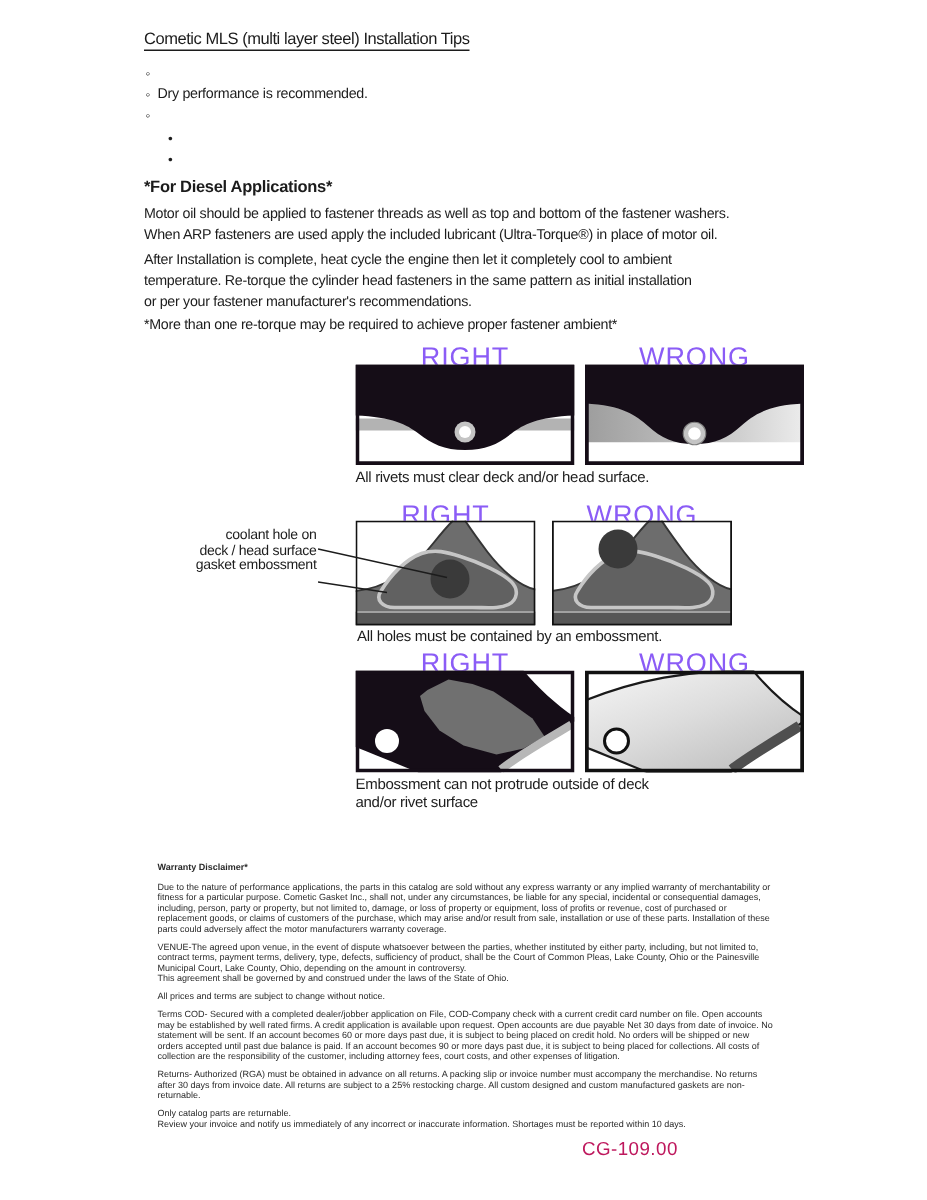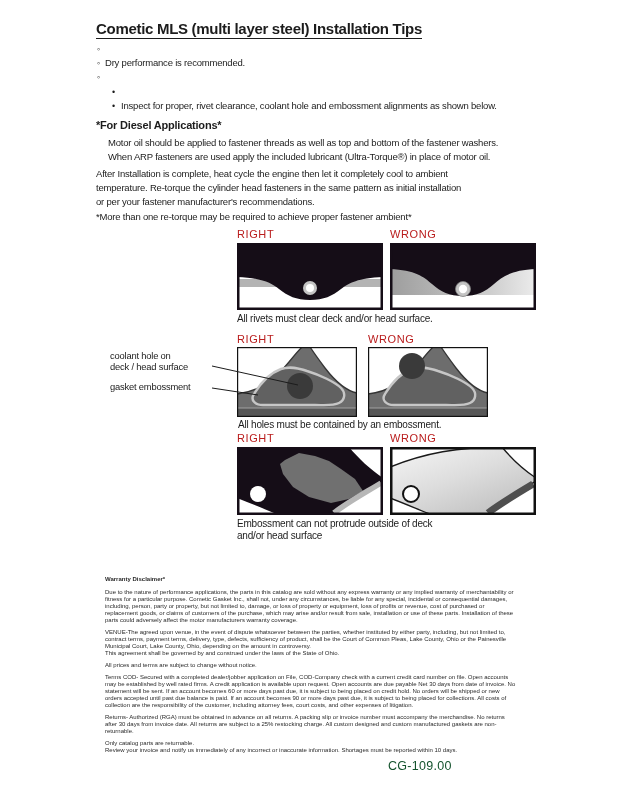--- a/index.html
+++ b/index.html
@@ -2,41 +2,41 @@
 <html><head>
 <meta charset="utf-8">
 <style>
   html,body{margin:0;padding:0;}
   body{
     width:618px;height:800px;background:#ffffff;position:relative;
     font-family:"Liberation Sans", sans-serif;color:#1c1c1c;overflow:hidden;
   }
   .abs{position:absolute;}
   .page-title{
-    left:96px;top:20px;font-size:15px;font-weight:bold;letter-spacing:-0.3px;
+    left:96px;top:20px;font-size:11px;font-weight:normal;letter-spacing:-0.3px;
     border-bottom:1.4px solid #1c1c1c;padding-bottom:1px;
   }
   .body-text{font-size:9.5px;letter-spacing:-0.2px;line-height:14px;}
   .bullets{left:97px;top:42px;width:460px;}
   .bullet-row{display:flex;line-height:14.2px;white-space:nowrap;font-size:9.5px;letter-spacing:-0.2px;}
   .bullet-row .marker{width:8px;flex:0 0 8px;font-size:9px;}
   .sub{margin-left:15px;}
   .sub .marker{width:9px;flex:0 0 9px;}
   .diesel-heading{left:96px;top:119px;font-size:11px;font-weight:bold;letter-spacing:-0.2px;text-align:right;}
-  .p1{left:108px;top:136px;width:460px;white-space:pre-line;}
+  .p1{left:96px;top:136px;width:460px;white-space:pre-line;}
   .p2{left:96px;top:167px;width:460px;white-space:pre-line;}
   .note{left:96px;top:210px;width:460px;}
-  .dg-header{font-size:11px;letter-spacing:0.6px;color:#b91c1c;text-align:left;}
+  .dg-header{font-size:18px;letter-spacing:0.6px;color:#8b5cf6;text-align:center;}
   .dg-caption{font-size:10px;letter-spacing:-0.2px;line-height:11.5px;white-space:pre-line;}
   .dg-box{line-height:0;}
-  .anno-label{font-size:9.4px;letter-spacing:-0.2px;line-height:11px;text-align:left;white-space:pre-line;}
+  .anno-label{font-size:9.4px;letter-spacing:-0.2px;line-height:11px;text-align:right;white-space:pre-line;}
   .disclaimer{left:105px;top:576px;width:412px;font-size:6px;line-height:7.1px;letter-spacing:0;color:#2a2a2a;}
   .disclaimer .dhead{font-weight:bold;margin-bottom:6px;}
   .disclaimer .dp{margin-bottom:4.6px;white-space:pre-line;}
-  .footer-code{left:388px;top:759px;font-size:12.5px;letter-spacing:0.3px;color:#14532d;}
+  .footer-code{left:388px;top:759px;font-size:12.5px;letter-spacing:0.3px;color:#be185d;}
   svg{display:block;}
 </style>
 </head>
 <body>
 
 <div class="abs page-title">Cometic MLS (multi layer steel) Installation Tips</div>
 
 <div class="abs bullets">
   <div class="bullet-row">
     <span class="marker">◦</span>
@@ -46,21 +46,20 @@
     <span>Dry performance is recommended.</span>
   </div>
   <div class="bullet-row">
     <span class="marker">◦</span>
   </div>
   <div class="bullet-row sub">
     <span class="marker">•</span>
   </div>
   <div class="bullet-row sub">
     <span class="marker">•</span>
-    <span>Inspect for proper, rivet clearance, coolant hole and embossment alignments as shown below.</span>
   </div>
 </div>
 
 <div class="abs diesel-heading">*For Diesel Applications*</div>
 <div class="abs body-text p1">Motor oil should be applied to fastener threads as well as top and bottom of the fastener washers.
 When ARP fasteners are used apply the included lubricant (Ultra-Torque®) in place of motor oil.</div>
 <div class="abs body-text p2">After Installation is complete, heat cycle the engine then let it completely cool to ambient
 temperature. Re-torque the cylinder head fasteners in the same pattern as initial installation
 or per your fastener manufacturer's recommendations.</div>
 <div class="abs body-text note">*More than one re-torque may be required to achieve proper fastener ambient*</div>
@@ -96,21 +95,21 @@
     <rect x="1.25" y="1.25" width="143.5" height="64.5" fill="none" stroke="#150d17" stroke-width="2.5"></rect>
   </svg>
 </div>
 <div class="abs dg-caption" style="left:237px;top:313px;width:300px">All rivets must clear deck and/or head surface.</div>
 
 <div class="abs dg-header" style="left:237px;top:333px;width:120px">RIGHT</div>
 <div class="abs dg-header" style="left:368px;top:333px;width:120px">WRONG</div>
 
 <div class="abs anno-label" style="left:110px;top:350px;width:101px">coolant hole on
 deck / head surface</div>
-<div class="abs anno-label" style="left:110px;top:381px;width:101px">gasket embossment</div>
+<div class="abs anno-label" style="left:110px;top:370px;width:101px">gasket embossment</div>
 
 <div class="abs dg-box" style="left:237px;top:347px">
   <svg width="120" height="70" viewBox="0 0 120 70">
     <rect width="120" height="70" fill="#ffffff"></rect>
     <path d="M0,70 L0,47 C20,45 38,33 52,15 Q60,5 65,0 L73,0 Q79,9 88,21 C98,34 110,44 120,46 L120,70 Z" fill="#6d6d6d"></path>
     <path d="M0,47 C20,45 38,33 52,15 Q60,5 65,0" fill="none" stroke="#353535" stroke-width="1.3"></path>
     <path d="M73,0 Q79,9 88,21 C98,34 110,44 120,46" fill="none" stroke="#353535" stroke-width="1.3"></path>
     <path d="M26,58 C18,58 13,53 17,47 C23,37 33,26 44,22 C53,19 61,21 70,24 C83,28 98,35 104,41 C109,46 108,53 102,56 C96,59 88,58 78,58 Z" fill="#616161" stroke="#c6c6c6" stroke-width="2.4"></path>
     <circle cx="63" cy="39" r="13" fill="#3a3a3a"></circle>
     <rect x="0" y="61" width="120" height="9" fill="#575757"></rect>
@@ -164,21 +163,21 @@
       </linearGradient>
     </defs>
     <rect width="146" height="68" fill="#ffffff"></rect>
     <path d="M0,20 C35,6 68,0 112,0 C121,11 134,23 146,31 L146,34 C127,46 109,57 97,68 L42,68 C27,62 13,56 0,51 Z" fill="url(#g3w)" stroke="#1a1a1a" stroke-width="1.4"></path>
     <path d="M143,37 C125,48 108,58 98,66" fill="none" stroke="#4f4f4f" stroke-width="7"></path>
     <circle cx="21" cy="47" r="8" fill="#ffffff" stroke="#111111" stroke-width="2"></circle>
     <rect x="1.25" y="1.25" width="143.5" height="65.5" fill="none" stroke="#111111" stroke-width="2.5"></rect>
   </svg>
 </div>
 <div class="abs dg-caption" style="left:237px;top:518px;width:300px">Embossment can not protrude outside of deck
-and/or head surface</div>
+and/or rivet surface</div>
 
 <div class="abs disclaimer">
   <div class="dhead">Warranty Disclaimer*</div>
   <div class="dp">Due to the nature of performance applications, the parts in this catalog are sold without any express warranty or any implied warranty of merchantability or fitness for a particular purpose.  Cometic Gasket Inc., shall not, under any circumstances, be liable for any special, incidental or consequential damages, including, person, party or property, but not limited to, damage, or loss of property or equipment, loss of profits or revenue, cost of purchased or replacement goods, or claims of customers of the purchase, which may arise and/or result from sale, installation or use of these parts.  Installation of these parts could adversely affect the motor manufacturers warranty coverage.</div>
   <div class="dp">VENUE-The agreed upon venue, in the event of dispute whatsoever between the parties, whether instituted by either party, including, but not limited to, contract terms, payment terms, delivery, type, defects, sufficiency of product, shall be the Court of Common Pleas, Lake County, Ohio or the Painesville Municipal Court, Lake County, Ohio, depending on the amount in controversy.
 This agreement shall be governed by and construed under the laws of the State of Ohio.</div>
   <div class="dp">All prices and terms are subject to change without notice.</div>
   <div class="dp">Terms COD- Secured with a completed dealer/jobber application on File, COD-Company check with a current credit card number on file.  Open accounts may be established by well rated firms.  A credit application is available upon request.  Open accounts are due payable Net 30 days from date of invoice.  No statement will be sent.  If an account becomes 60 or more days past due, it is subject to being placed on credit hold.  No orders will be shipped or new orders accepted until past due balance is paid.  If an account becomes 90 or more days past due, it is subject to being placed for collections.  All costs of collection are the responsibility of the customer, including attorney fees, court costs, and other expenses of litigation.</div>
   <div class="dp">Returns- Authorized (RGA) must be obtained in advance on all returns.  A packing slip or invoice number must accompany the merchandise.  No returns after 30 days from invoice date.  All returns are subject to a 25% restocking charge.  All custom designed and custom manufactured gaskets are non-returnable.</div>
   <div class="dp">Only catalog parts are returnable.

